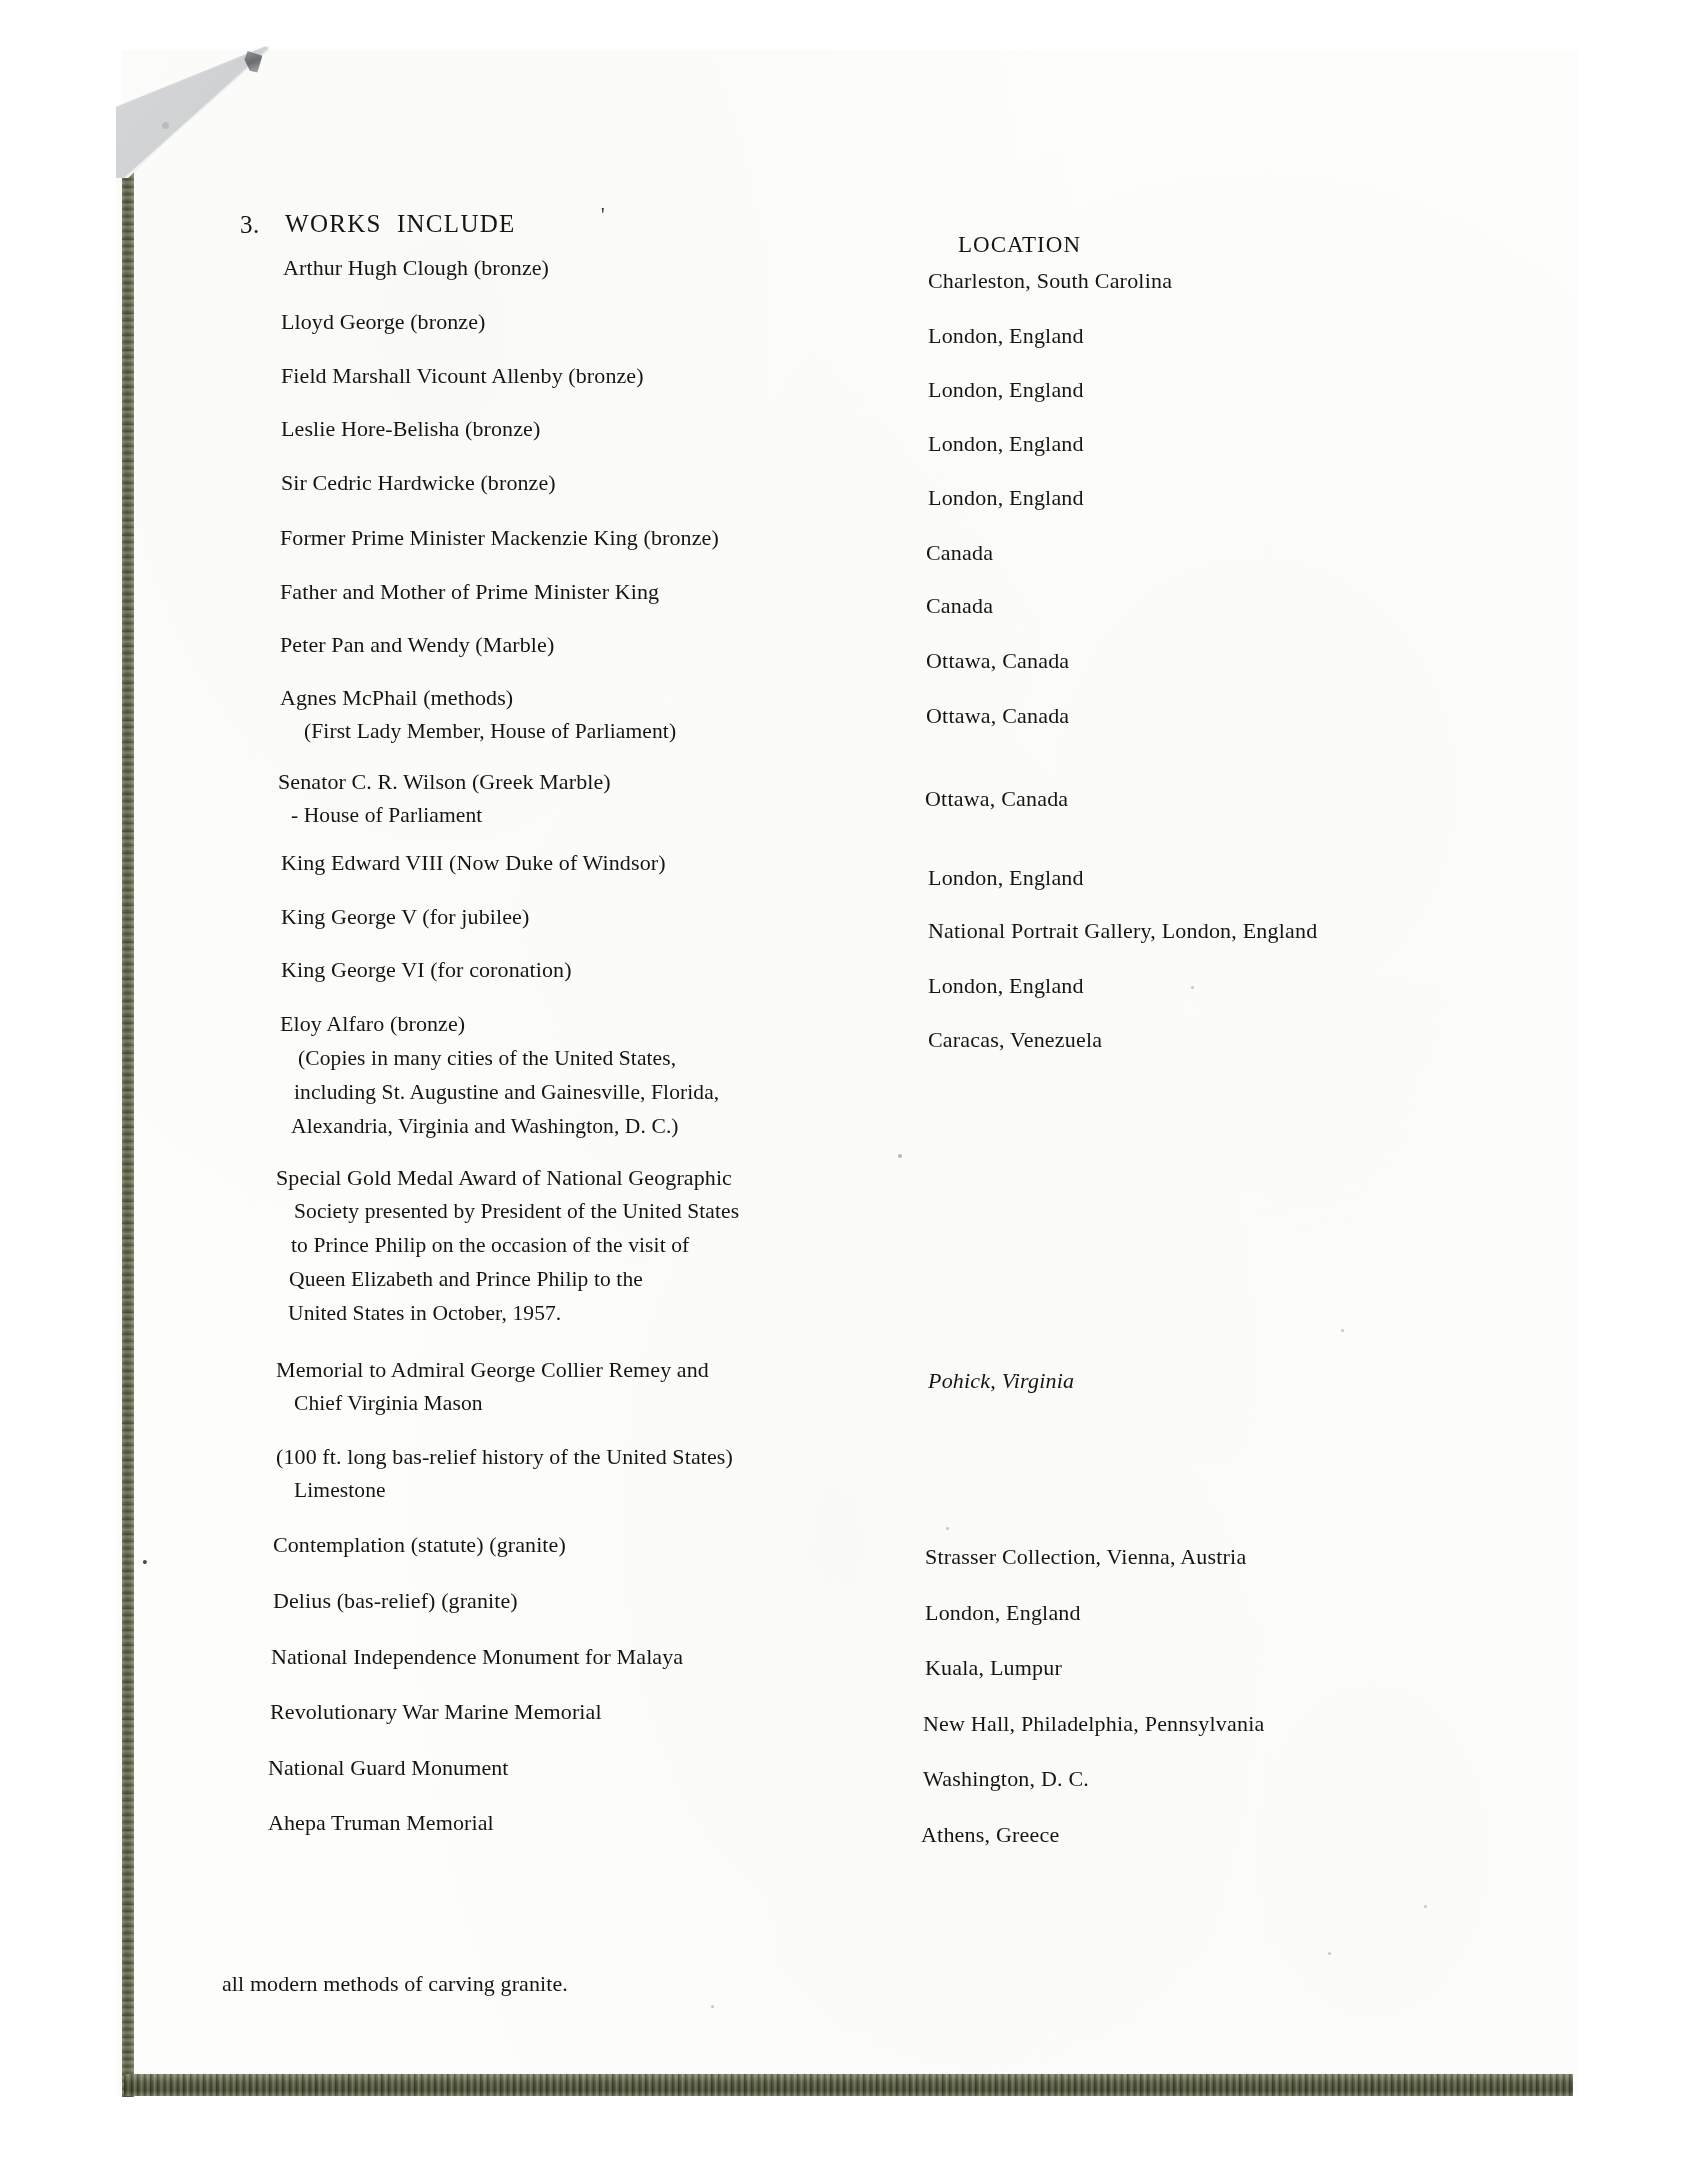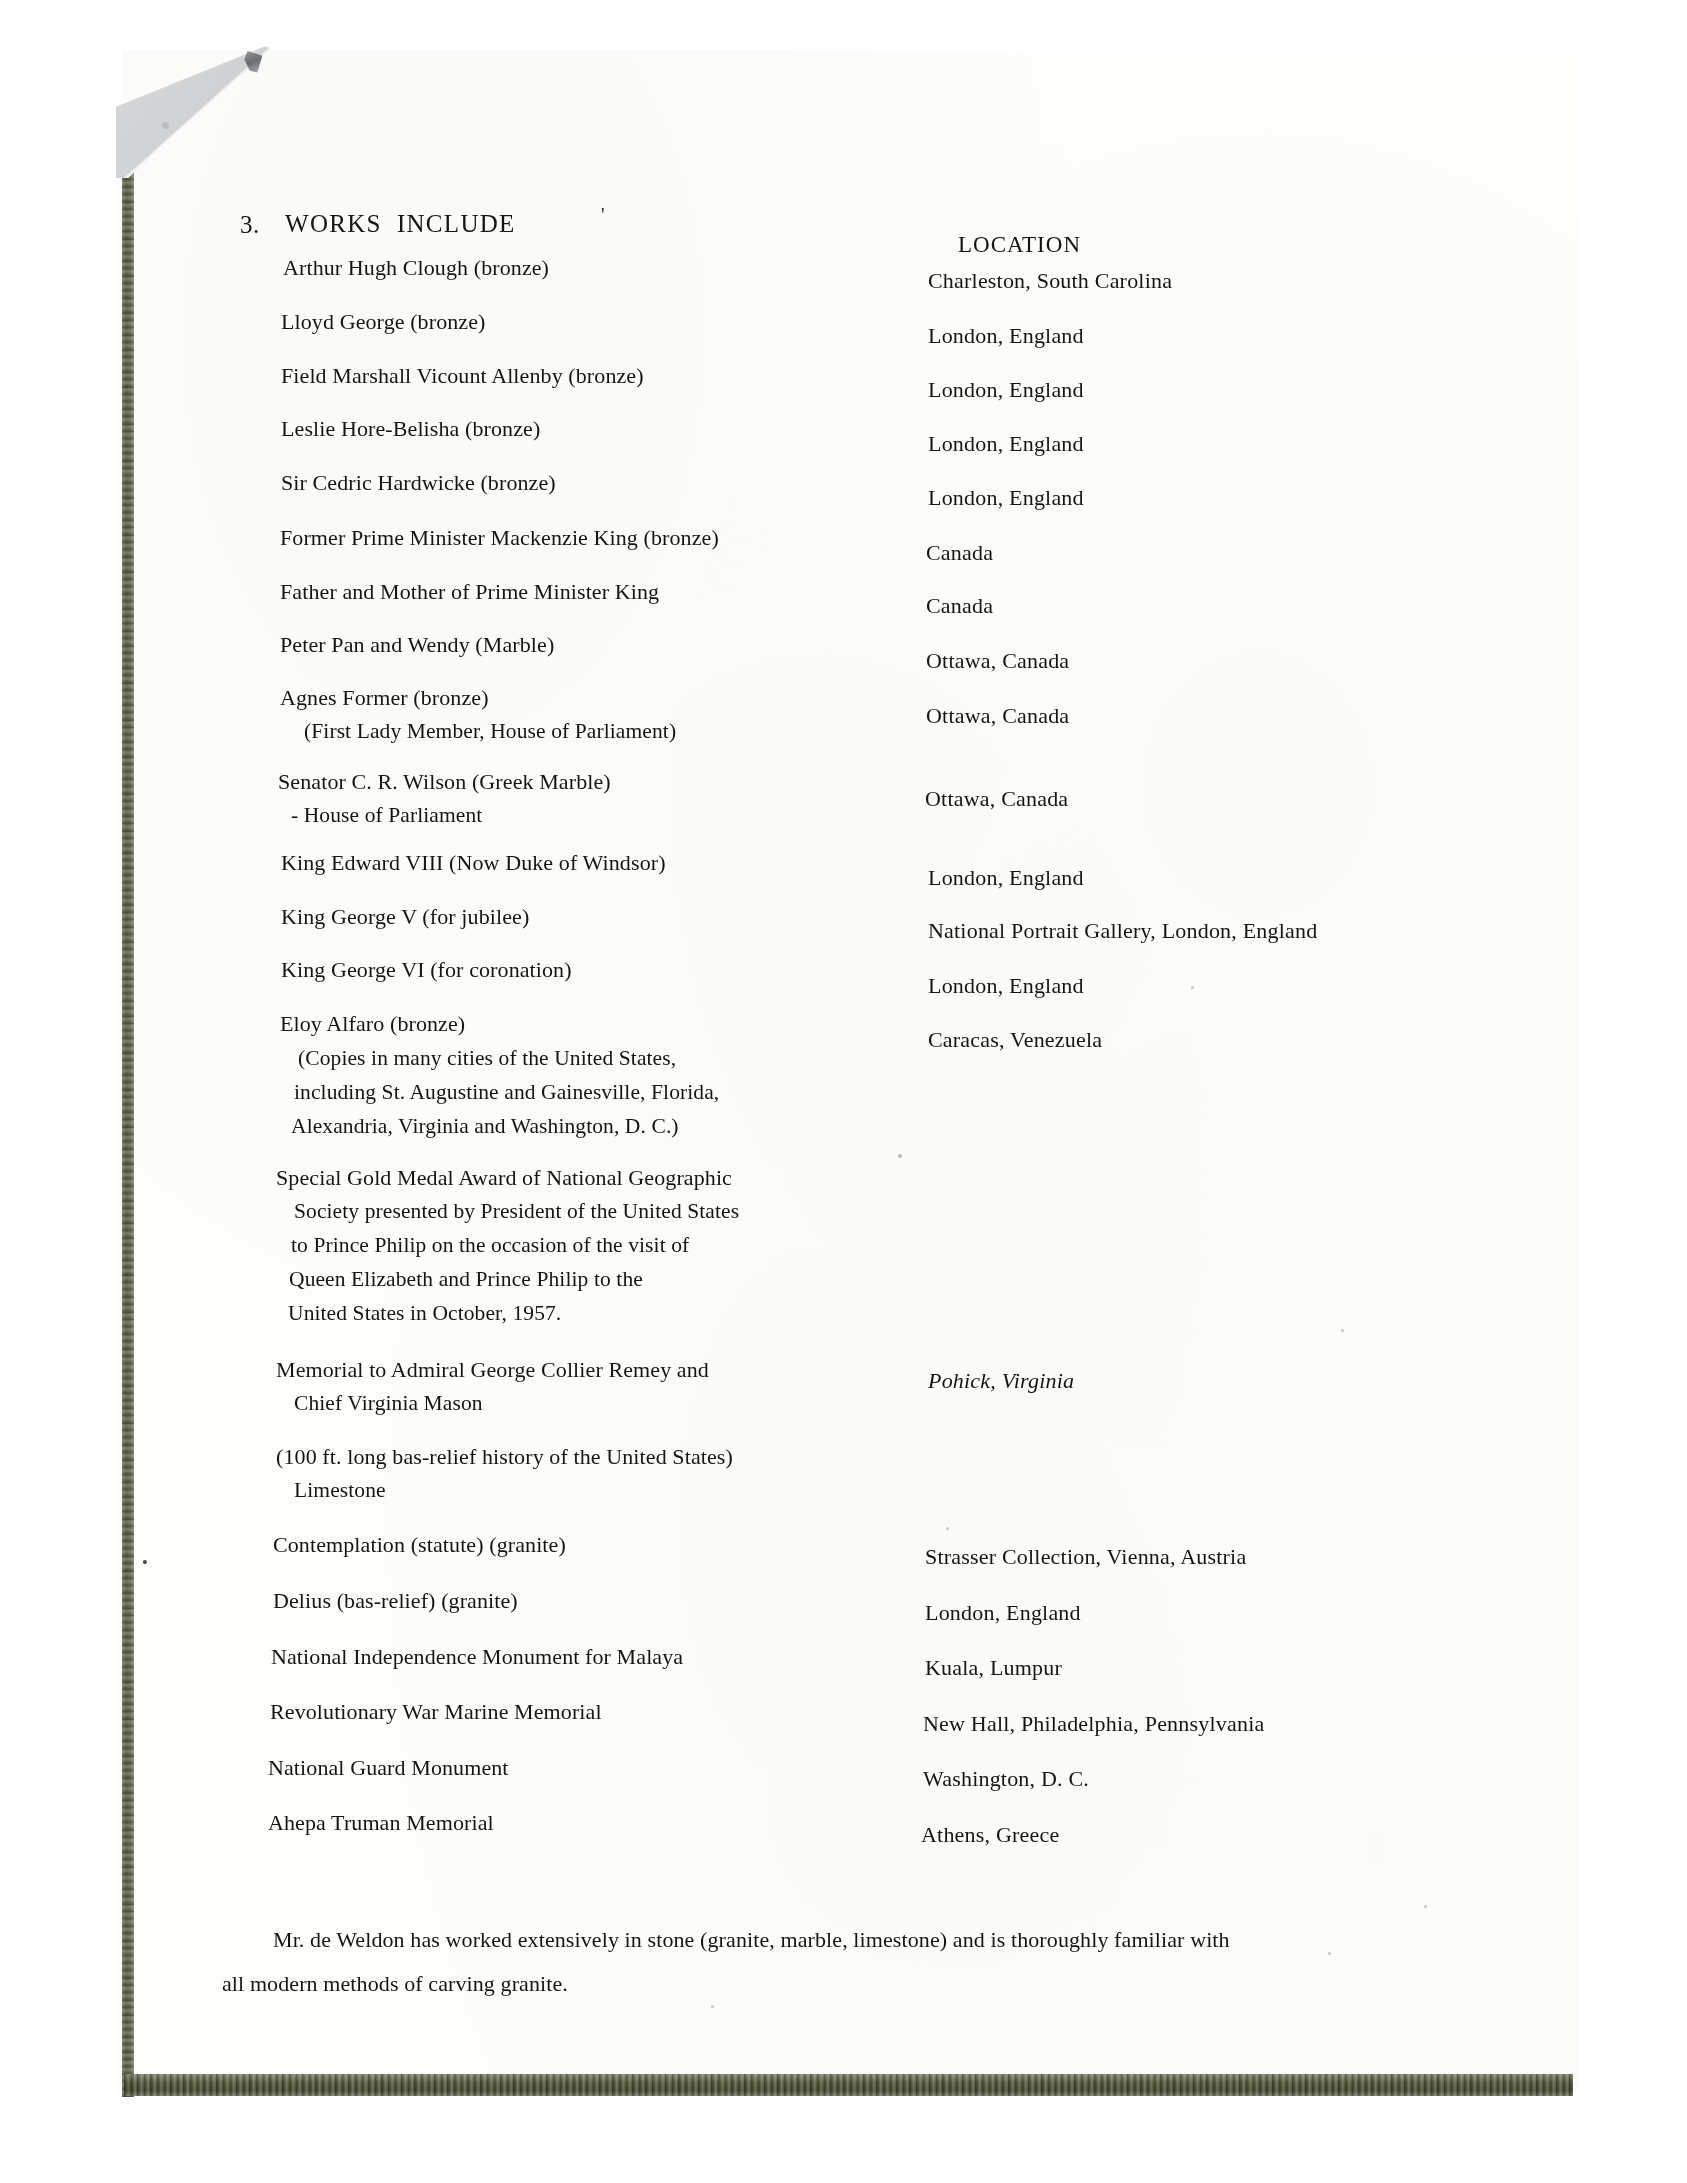--- a/index.html
+++ b/index.html
@@ -188,21 +188,21 @@
 
     <div class="txt work-line" style="left:283px; top:257px;">Arthur Hugh Clough (bronze)</div>
     <div class="txt work-line" style="left:281px; top:311px;">Lloyd George (bronze)</div>
     <div class="txt work-line" style="left:281px; top:365px;">Field Marshall Vicount Allenby (bronze)</div>
     <div class="txt work-line" style="left:281px; top:418px;">Leslie Hore-Belisha (bronze)</div>
     <div class="txt work-line" style="left:281px; top:472px;">Sir Cedric Hardwicke (bronze)</div>
     <div class="txt work-line" style="left:280px; top:527px;">Former Prime Minister Mackenzie King (bronze)</div>
     <div class="txt work-line" style="left:280px; top:581px;">Father and Mother of Prime Minister King</div>
     <div class="txt work-line" style="left:280px; top:634px;">Peter Pan and Wendy (Marble)</div>
 
-    <div class="txt work-line" style="left:280px; top:687px;">Agnes Former (bronze)</div>
+    <div class="txt work-line" style="left:280px; top:687px;">Agnes McPhail (methods)</div>
     <div class="txt work-sub" style="left:304px; top:721px;">(First Lady Member, House of Parliament)</div>
 
     <div class="txt work-line" style="left:278px; top:771px;">Senator C. R. Wilson (Greek Marble)</div>
     <div class="txt work-sub" style="left:291px; top:805px;">- House of Parliament</div>
 
     <div class="txt work-line" style="left:281px; top:852px;">King Edward VIII (Now Duke of Windsor)</div>
     <div class="txt work-line" style="left:281px; top:906px;">King George V (for jubilee)</div>
     <div class="txt work-line" style="left:281px; top:959px;">King George VI (for coronation)</div>
 
     <div class="txt work-line" style="left:280px; top:1013px;">Eloy Alfaro (bronze)</div>
@@ -244,21 +244,20 @@
     <div class="txt loc-line" style="left:928px; top:975px;">London, England</div>
     <div class="txt loc-line" style="left:928px; top:1029px;">Caracas, Venezuela</div>
     <div class="txt loc-line" style="left:928px; top:1370px;font-style:italic;">Pohick, Virginia</div>
     <div class="txt loc-line" style="left:925px; top:1546px;">Strasser Collection, Vienna, Austria</div>
     <div class="txt loc-line" style="left:925px; top:1602px;">London, England</div>
     <div class="txt loc-line" style="left:925px; top:1657px;">Kuala, Lumpur</div>
     <div class="txt loc-line" style="left:923px; top:1713px;">New Hall, Philadelphia, Pennsylvania</div>
     <div class="txt loc-line" style="left:923px; top:1768px;">Washington, D. C.</div>
     <div class="txt loc-line" style="left:921px; top:1824px;">Athens, Greece</div>
 
-    <div class="txt closing-line" style="left:273px; top:1929px;">Mr. de Weldon has worked extensively in stone (granite, marble, limestone) and is thoroughly familiar with</div>
     <div class="txt closing-line" style="left:222px; top:1973px;">all modern methods of carving granite.</div>
 
     <div class="txt tick-mark" style="left:142px; top:1555px; font-size:16.5px; color:#4a4d3e;">•</div>
     <div class="stray-dot" style="left:898px; top:1154px;"></div>
     <div class="stray-dot sm" style="left:1341px; top:1329px;"></div>
     <div class="stray-dot sm" style="left:1191px; top:986px;"></div>
     <div class="stray-dot sm" style="left:1328px; top:1952px;"></div>
     <div class="stray-dot sm" style="left:711px;  top:2005px;"></div>
     <div class="stray-dot sm" style="left:1424px; top:1905px;"></div>
     <div class="stray-dot sm" style="left:946px; top:1527px;"></div>

